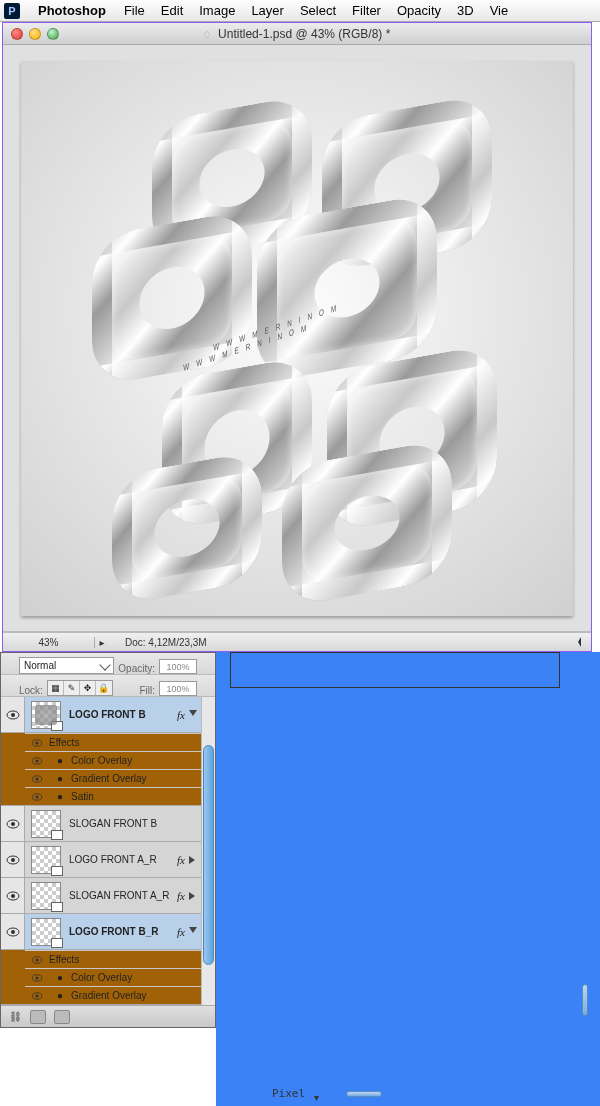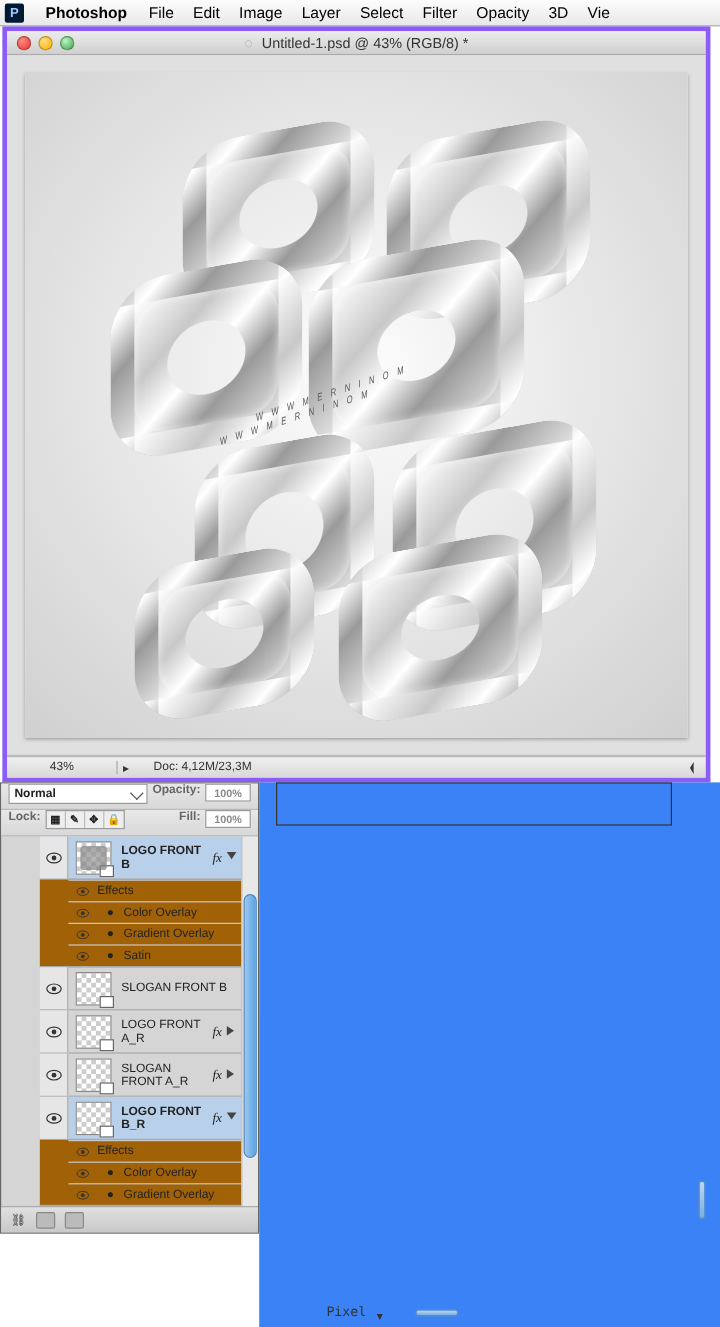--- a/index.html
+++ b/index.html
@@ -6,21 +6,21 @@
 body { width: 600px; height: 1106px; background: #fff; overflow: hidden; position: relative; }
 
 
 .menubar { height: 22px; background: linear-gradient(#fdfdfd, #e8e8e8); border-bottom: 1px solid #aaa; display: flex; align-items: center; font-size: 13px; color: #000; padding: 0 4px; }
 .menubar .ps-badge { width: 16px; height: 16px; background: #001a33; color: #a0c8ff; display: flex; align-items: center; justify-content: center; font-size: 11px; font-weight: bold; margin-right: 6px; border-radius: 2px; }
 .menubar .apple { margin: 0 8px 0 4px; font-size: 15px; }
 .menubar .app-name { font-weight: bold; margin-right: 10px; }
 .menubar .menu-item { margin: 0 8px; cursor: default; }
 
 
-.doc-window { position: absolute; top: 22px; left: 2px; right: 8px; height: 630px; display: flex; flex-direction: column; border: 4px solid #8b5cf6; background: #e0e0e0; justify-content: center; }
+.doc-window { position: absolute; top: 22px; left: 2px; right: 8px; height: 630px; display: flex; flex-direction: column; border: 1px solid #8b5cf6; background: #e0e0e0; justify-content: center; }
 .titlebar { height: 22px; background: linear-gradient(#ececec, #cfcfcf); border-bottom: 1px solid #aaa; display: flex; align-items: center; position: relative; }
 .traffic { display: flex; gap: 6px; padding-left: 8px; }
 .tl { width: 12px; height: 12px; border-radius: 50%; border: 1px solid rgba(0,0,0,.25); }
 .tl.r { background: radial-gradient(circle at 35% 30%, #ff8a80, #e53935); }
 .tl.y { background: radial-gradient(circle at 35% 30%, #ffe082, #fdae00); }
 .tl.g { background: radial-gradient(circle at 35% 30%, #b9f6ca, #43a047); }
 .doc-title { position: absolute; left: 0; right: 0; text-align: center; font-size: 12px; color: #333; pointer-events: none; }
 .doc-title .dirty { color: #888; margin-right: 4px; }
 
 .canvas-wrap { flex: 1; background: #e0e0e0; display: flex; align-items: center; justify-content: center; padding: 14px; border-bottom: 1px solid #bbb; position: relative; }
@@ -44,29 +44,29 @@
 .statusbar .docinfo { padding-left: 16px; }
 .statusbar .arrow { margin-left: auto; margin-right: 8px; width: 10px; height: 10px; border-right: 5px solid #333; border-top: 5px solid transparent; border-bottom: 5px solid transparent; transform: scaleX(.6); }
 
 
 .layers-panel { position: absolute; top: 652px; left: 0; width: 216px; background: #d5d5d5; border: 1px solid #666; font-size: 10px; color: #222; }
 .panel-tabbar { height: 22px; background: linear-gradient(#9a9a9a,#777); display: flex; align-items: flex-end; padding-left: 3px; position: relative; }
 .panel-tab { height: 18px; padding: 3px 10px 0; background: linear-gradient(#8e8e8e,#6e6e6e); color: #ddd; font-size: 10px; letter-spacing: .5px; border-radius: 3px 3px 0 0; border: 1px solid #555; border-bottom: none; }
 .panel-menu { position: absolute; right: 4px; top: 4px; width: 14px; height: 12px; display: flex; flex-direction: column; justify-content: space-around; cursor: pointer; }
 .panel-menu span { height: 1px; background: #ddd; }
 
-.panel-row { height: 22px; display: flex; align-items: flex-start; padding: 0 6px; border-bottom: 1px solid #bbb; background: linear-gradient(#e8e8e8,#d8d8d8); gap: 4px; font-weight: bold; }
+.panel-row { height: 22px; display: flex; align-items: flex-end; padding: 0 18px; border-bottom: 1px solid #bbb; background: linear-gradient(#e8e8e8,#d8d8d8); gap: 4px; }
 .select-blend { flex: 1; height: 17px; background: #fff; border: 1px solid #999; font-size: 10px; padding: 0 4px; display: flex; align-items: center; justify-content: space-between; }
 .numfield { width: 38px; height: 15px; background: #fff; border: 1px solid #999; font-size: 9px; display: flex; align-items: center; justify-content: center; color: #888; }
 .lbl { font-size: 10px; color: #666; }
 .lock-icons { display: flex; gap: 0; border: 1px solid #999; background: #eee; height: 16px; }
 .lock-icons span { width: 16px; display: flex; align-items: center; justify-content: center; font-size: 9px; border-right: 1px solid #bbb; }
 .lock-icons span:last-child { border-right: none; }
 
-.layers-list { max-height: 380px; overflow: hidden; position: relative; font-size: 10px; margin-left: 32px; }
+.layers-list { max-height: 380px; overflow: hidden; position: relative; font-size: 10px; }
 .scrollbar { position: absolute; right: 0; top: 0; bottom: 0; width: 14px; background: #e8e8e8; border-left: 1px solid #bbb; }
 .scrollthumb { position: absolute; left: 1px; right: 1px; top: 48px; height: 220px; background: linear-gradient(90deg,#9bc8f2,#5ca3e0); border: 1px solid #4a87c0; border-radius: 7px; }
 
 .layer { display: flex; align-items: center; min-height: 36px; border-bottom: 1px solid #aaa; padding-right: 16px; }
 .layer.sel { background: #b8d0ea; }
 .layer .eye { width: 24px; align-self: stretch; display: flex; align-items: center; justify-content: center; border-right: 1px solid #aaa; background: #e6e6e6; }
 .layer .eye svg { width: 14px; height: 10px; }
 .layer .thumb { width: 30px; height: 28px; margin: 0 6px; background: #fff; border: 1px solid #888; position: relative; background-image: repeating-conic-gradient(#ccc 0 25%, #fff 0 50%); background-size: 8px 8px; }
 .layer .thumb.art-thumb::after { content:""; position:absolute; inset:3px; background: radial-gradient(#999,#777); border-radius: 3px; opacity:.7; }
 .layer .smart { position: absolute; right: -3px; bottom: -3px; width: 12px; height: 10px; background: #fff; border: 1px solid #666; }

